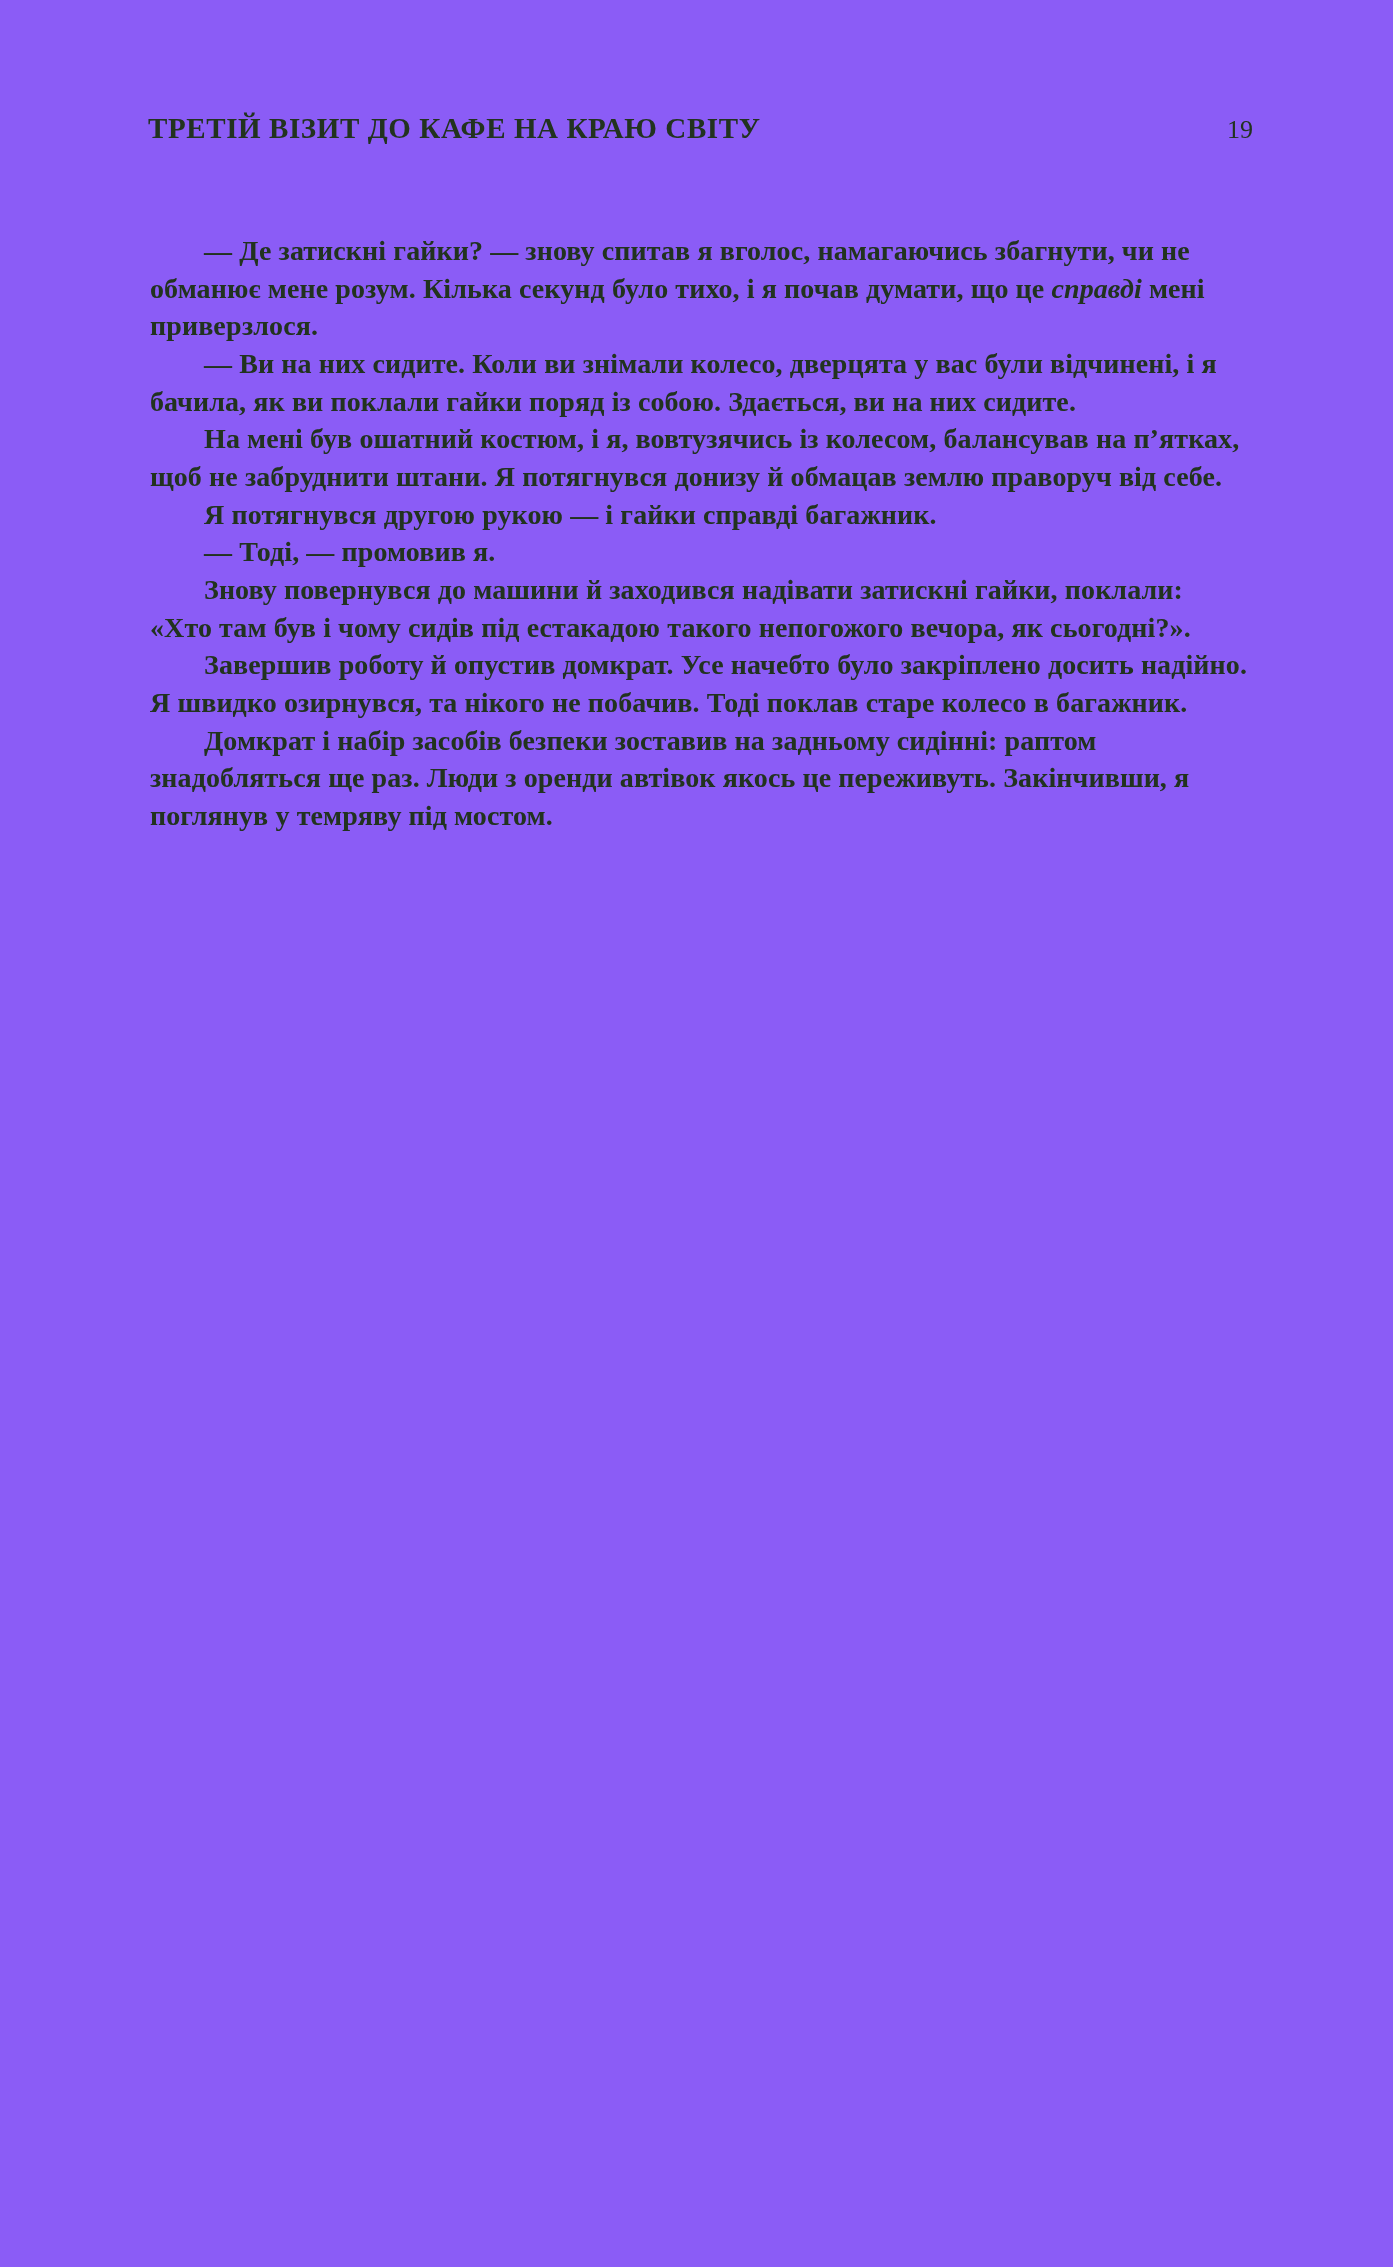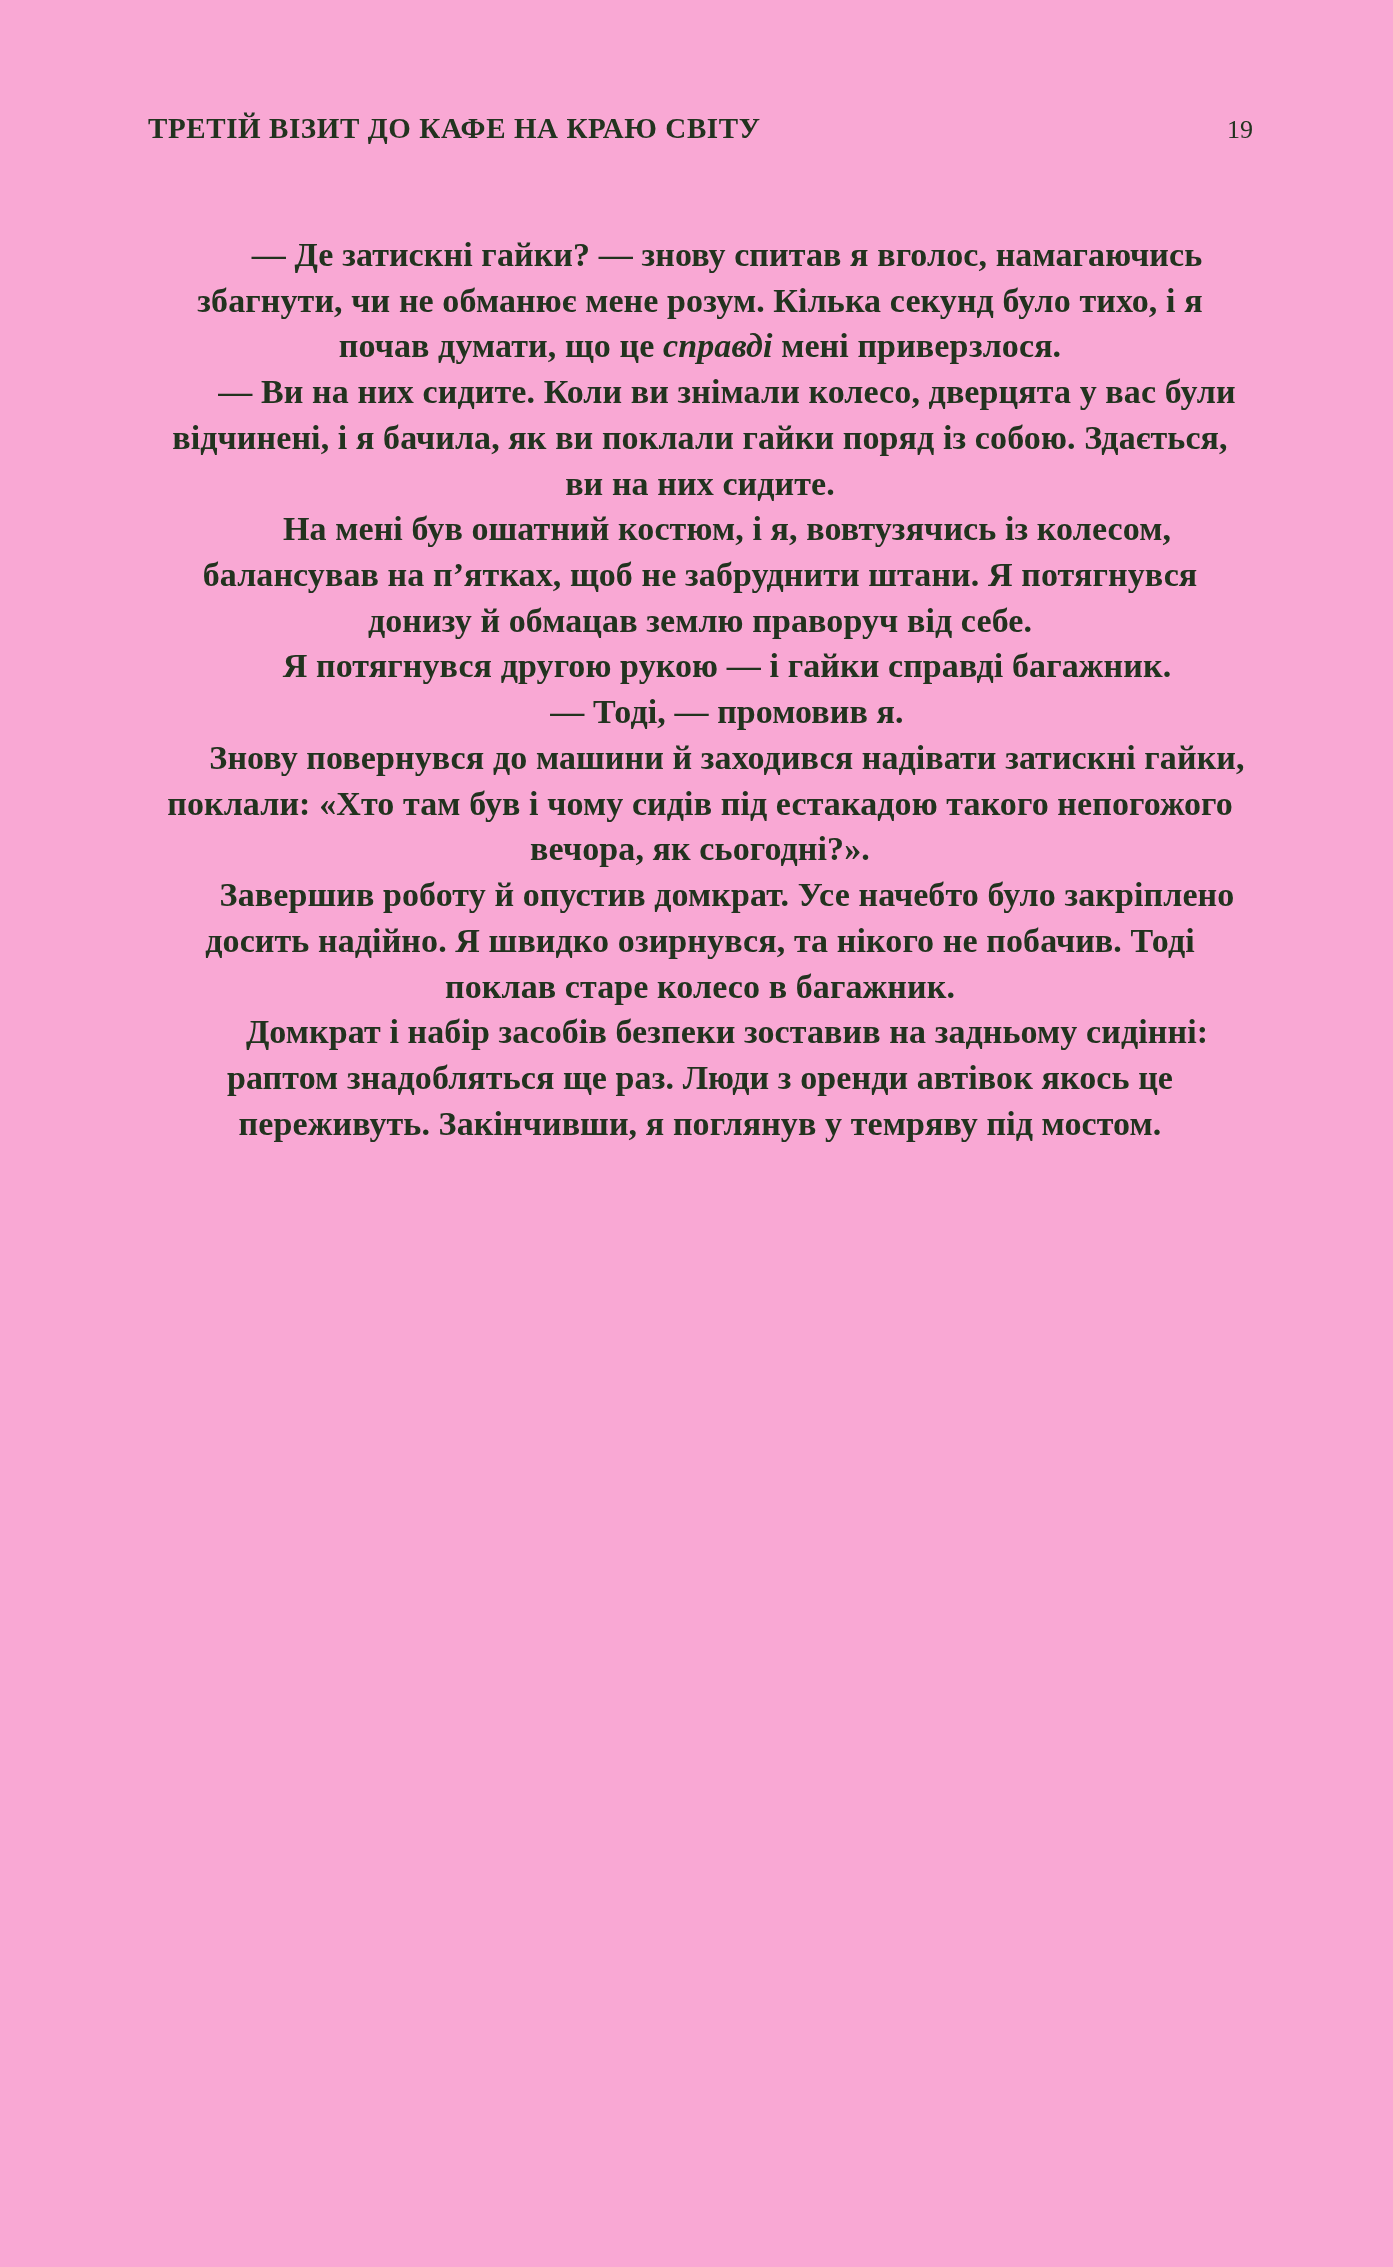--- a/index.html
+++ b/index.html
@@ -11,21 +11,21 @@
     width: 1393px;
     height: 2267px;
     font-family: "Liberation Serif", serif;
     color: #1d2b1d;
     overflow: hidden;
   }
   .page {
     position: relative;
     width: 1393px;
     height: 2267px;
-    background: #f9a8d4;
+    background: #8b5cf6;
     box-sizing: border-box;
     padding: 0;
   }
   .page-header {
     position: absolute;
     top: 112px;
     left: 148px;
     right: 140px;
     display: flex;
     align-items: baseline;
@@ -44,25 +44,25 @@
     font-family: "Liberation Serif", serif;
     font-weight: 400;
     font-size: 26px;
     color: #22331f;
   }
   .body-text {
     position: absolute;
     top: 232px;
     left: 150px;
     width: 1100px;
-    font-size: 34px;
+    font-size: 28px;
     line-height: 1.345;
     color: #22331f;
     font-weight: 600;
-    text-align: center;
+    text-align: left;
     letter-spacing: 0.1px;
   }
   .body-text p {
     margin: 0;
     text-indent: 54px;
     hyphens: manual;
   }
   em {
     font-style: italic;
   }

